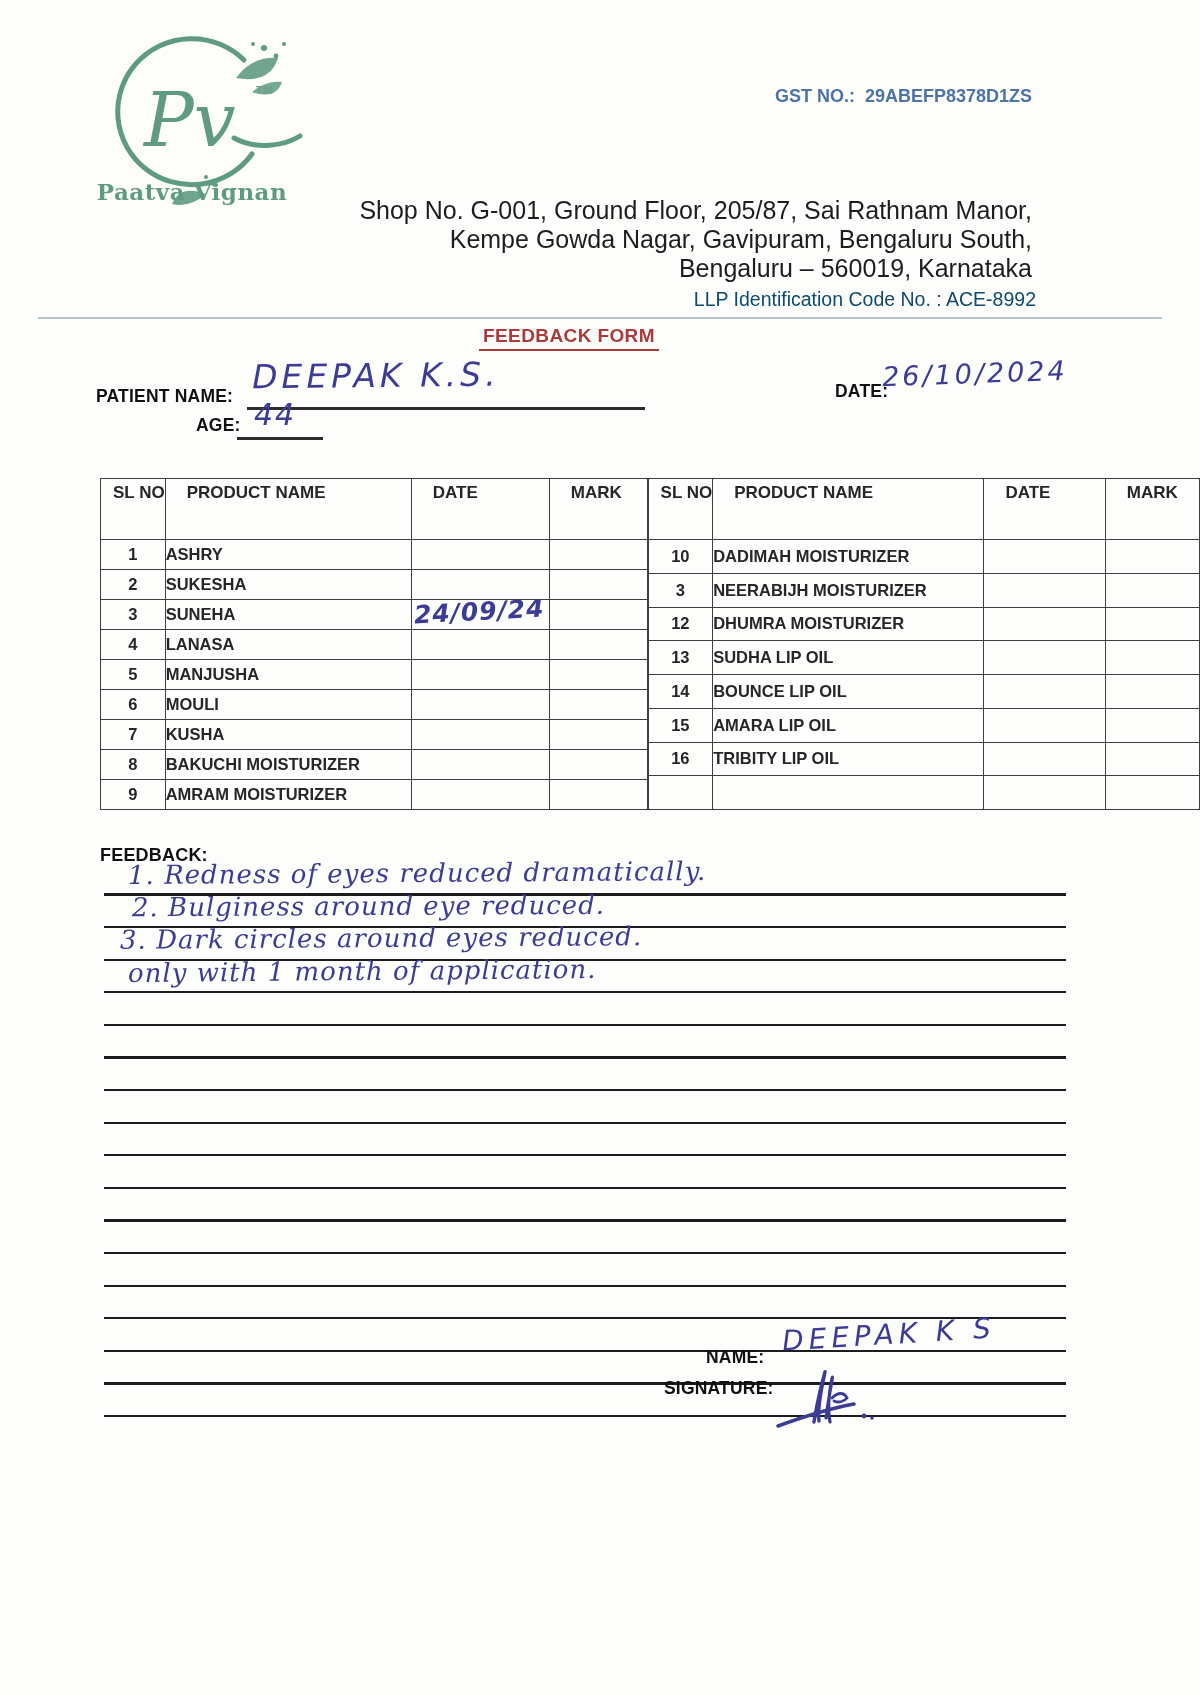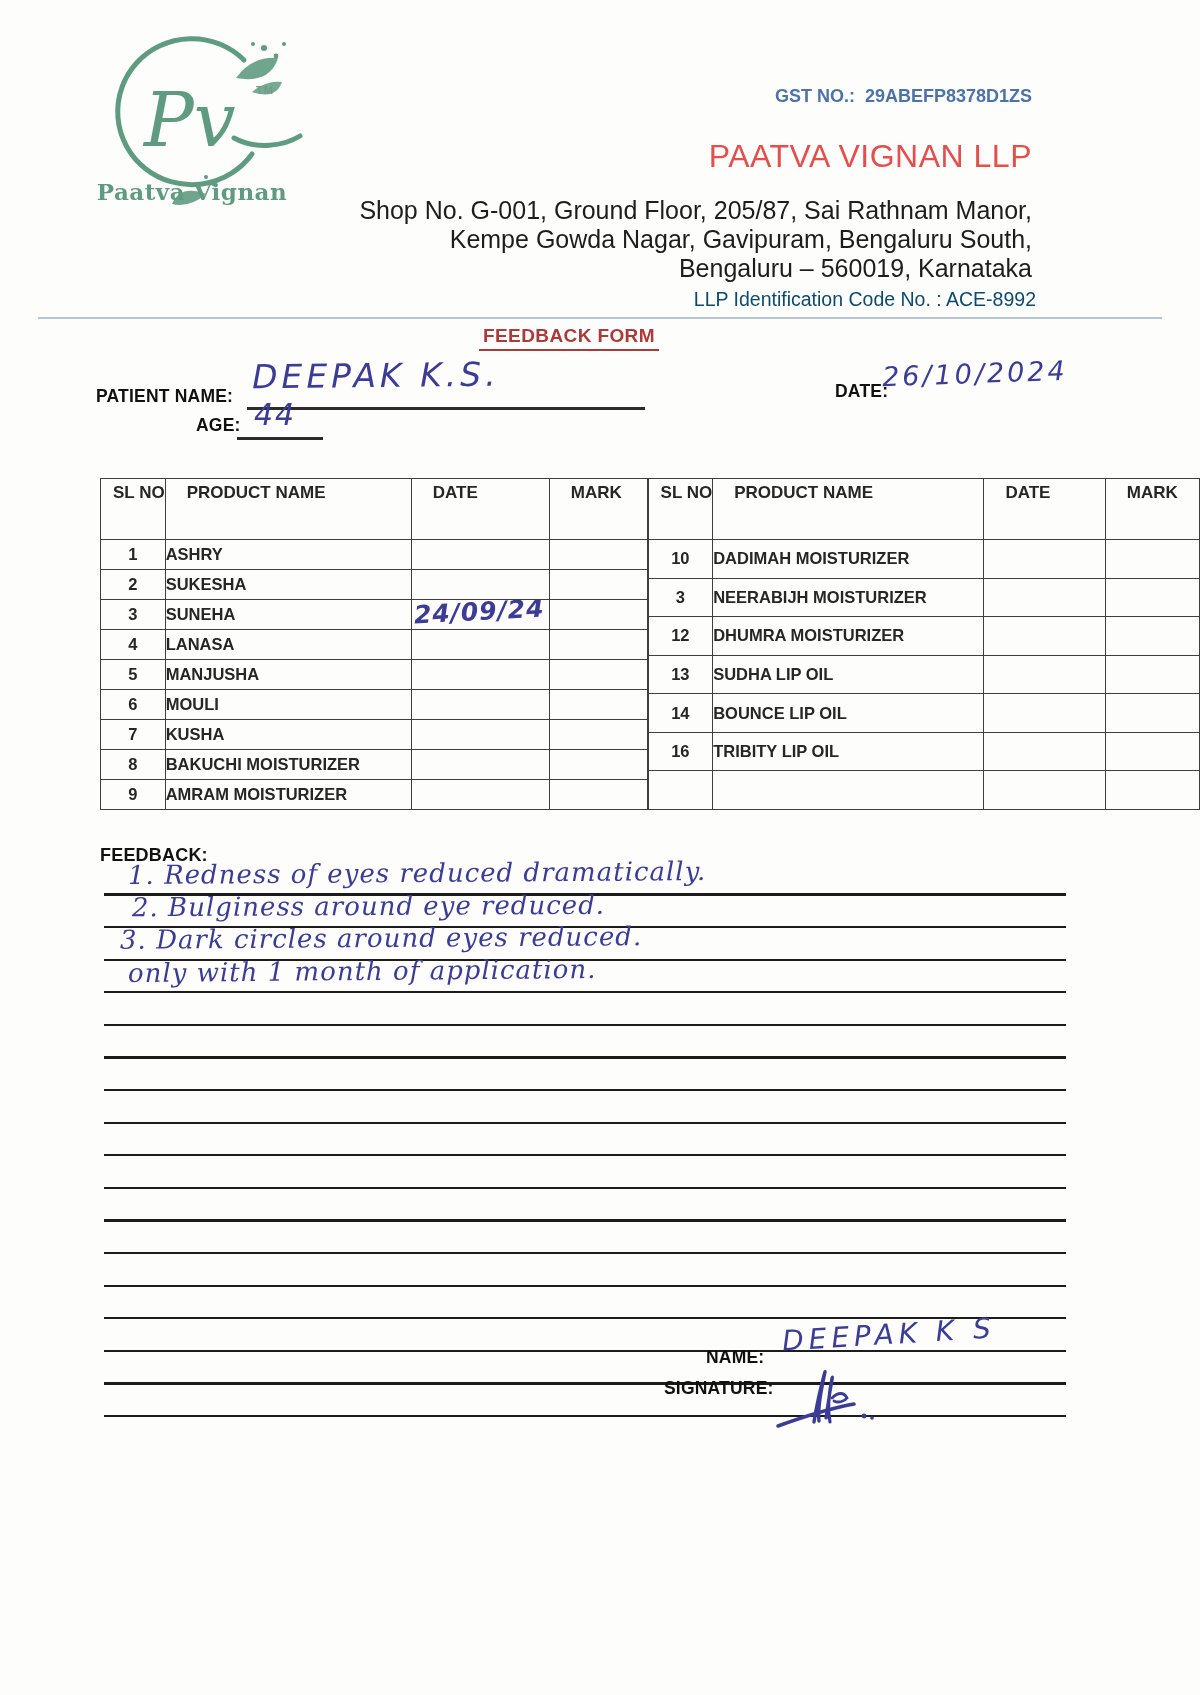--- a/index.html
+++ b/index.html
@@ -99,21 +99,20 @@
       <path d="M148,104 C170,116 198,112 214,102" fill="none" stroke="#5f9b80" stroke-width="5" stroke-linecap="round"></path>
     </svg>
   </div>
   <div class="abs tm">TM</div>
   <div class="abs brand-text">Paatva Vignan</div>
 
   <div class="abs gst">
     <span>GST NO.:</span>&nbsp;
     <span>29ABEFP8378D1ZS</span>
   </div>
-  <div class="abs company">PAATVA VIGNAN LLP</div>
   <div class="abs addr">
     <div>Shop No. G-001, Ground Floor, 205/87, Sai Rathnam Manor,</div>
     <div>Kempe Gowda Nagar, Gavipuram, Bengaluru South,</div>
     <div>Bengaluru – 560019, Karnataka</div>
   </div>
   <div class="abs llp">LLP Identification Code No. : ACE-8992</div>
 
   <div class="abs rule-top"></div>
   <div class="abs form-title">FEEDBACK FORM</div>
 
@@ -225,20 +224,26 @@
           </tr>
         <tr>
             <td class="c-no">13</td>
             <td class="c-name">SUDHA LIP OIL</td>
             <td class="c-date"></td>
             <td class="c-mark"></td>
           </tr>
         <tr>
             <td class="c-no">14</td>
             <td class="c-name">BOUNCE LIP OIL</td>
+            <td class="c-date"></td>
+            <td class="c-mark"></td>
+          </tr>
+        <tr>
+            <td class="c-no">15</td>
+            <td class="c-name">AMARA LIP OIL</td>
             <td class="c-date"></td>
             <td class="c-mark"></td>
           </tr>
         <tr>
             <td class="c-no">16</td>
             <td class="c-name">TRIBITY LIP OIL</td>
             <td class="c-date"></td>
             <td class="c-mark"></td>
           </tr>
         <tr>

